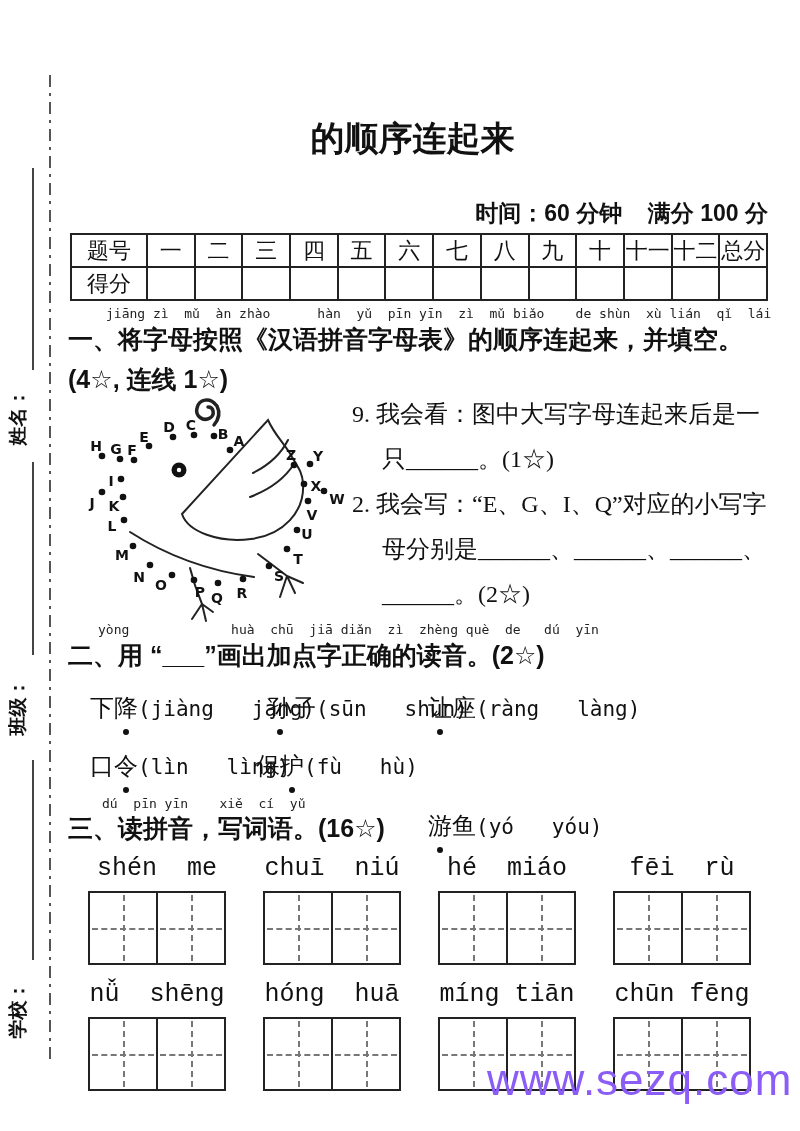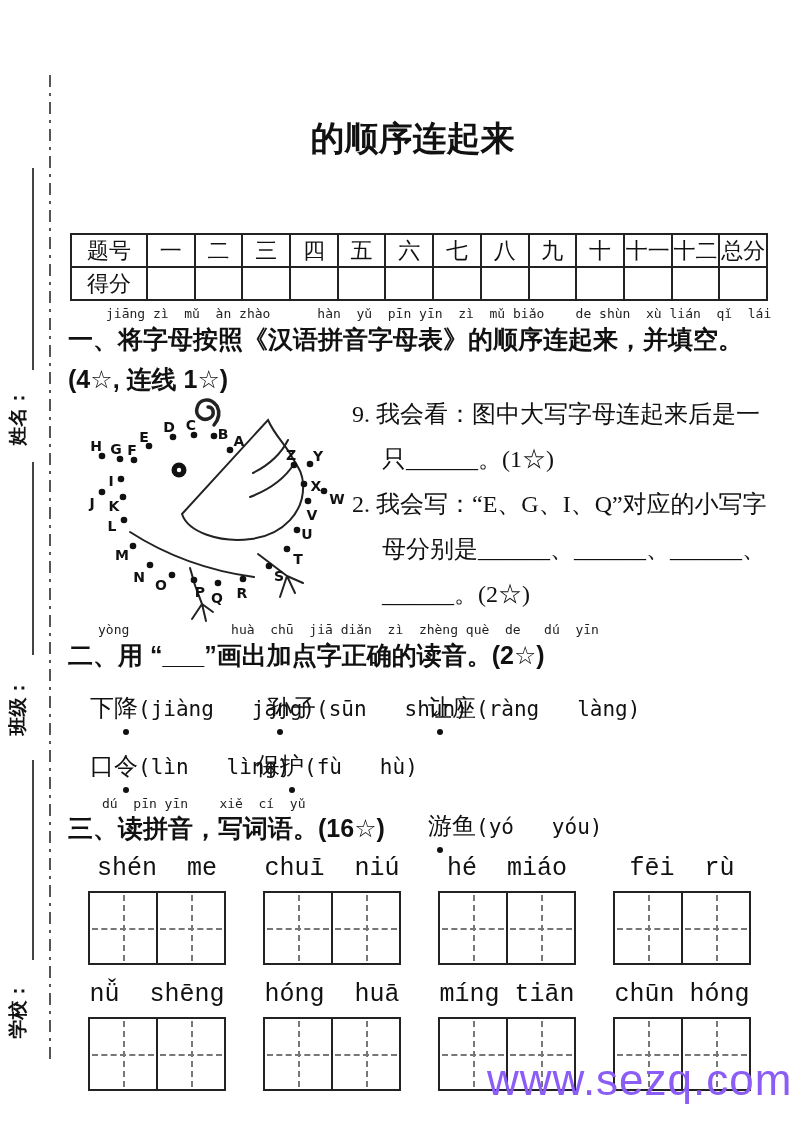--- a/index.html
+++ b/index.html
@@ -62,20 +62,21 @@
 
   <div class="dashline"></div>
   <div class="vline" style="top:168px;height:202px;"></div>
   <div class="vlabel" style="top:404px;">姓名：</div>
   <div class="vline" style="top:462px;height:193px;"></div>
   <div class="vlabel" style="top:694px;">班级：</div>
   <div class="vline" style="top:760px;height:200px;"></div>
   <div class="vlabel" style="top:997px;">学校：</div>
 
   <div class="subtitle">的顺序连起来</div>
+  <div class="meta">时间：60 分钟    满分 100 分</div>
 
   <table class="score">
     <tbody>
       <tr>
         <td class="lbl">题号</td>
       <td>一</td>
           <td>二</td>
           <td>三</td>
           <td>四</td>
           <td>五</td>
@@ -243,21 +244,21 @@
       </div>
   </div>
   <div class="wgroup" style="left:438px;top:980px;">
     <div class="wg-pinyin">míng tiān</div>
     <div class="tian">
         <div class="tcell"></div>
         <div class="tcell"></div>
       </div>
   </div>
   <div class="wgroup" style="left:613px;top:980px;">
-    <div class="wg-pinyin">chūn hóng</div>
+    <div class="wg-pinyin">chūn fēng</div>
     <div class="tian">
         <div class="tcell"></div>
         <div class="tcell"></div>
       </div>
   </div>
 
   <div class="watermark">www.sezq.com</div>
 </div>
 
 </body></html>

